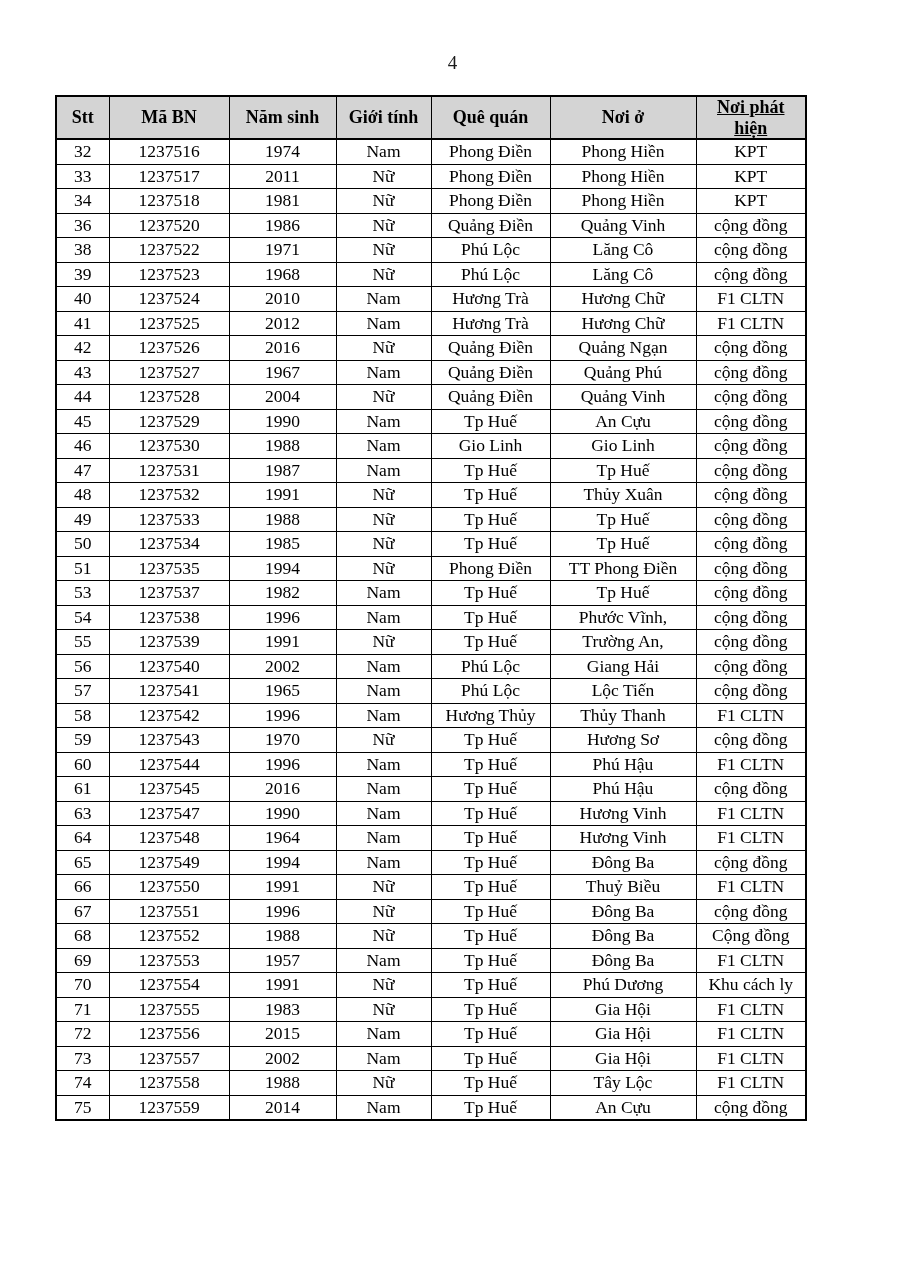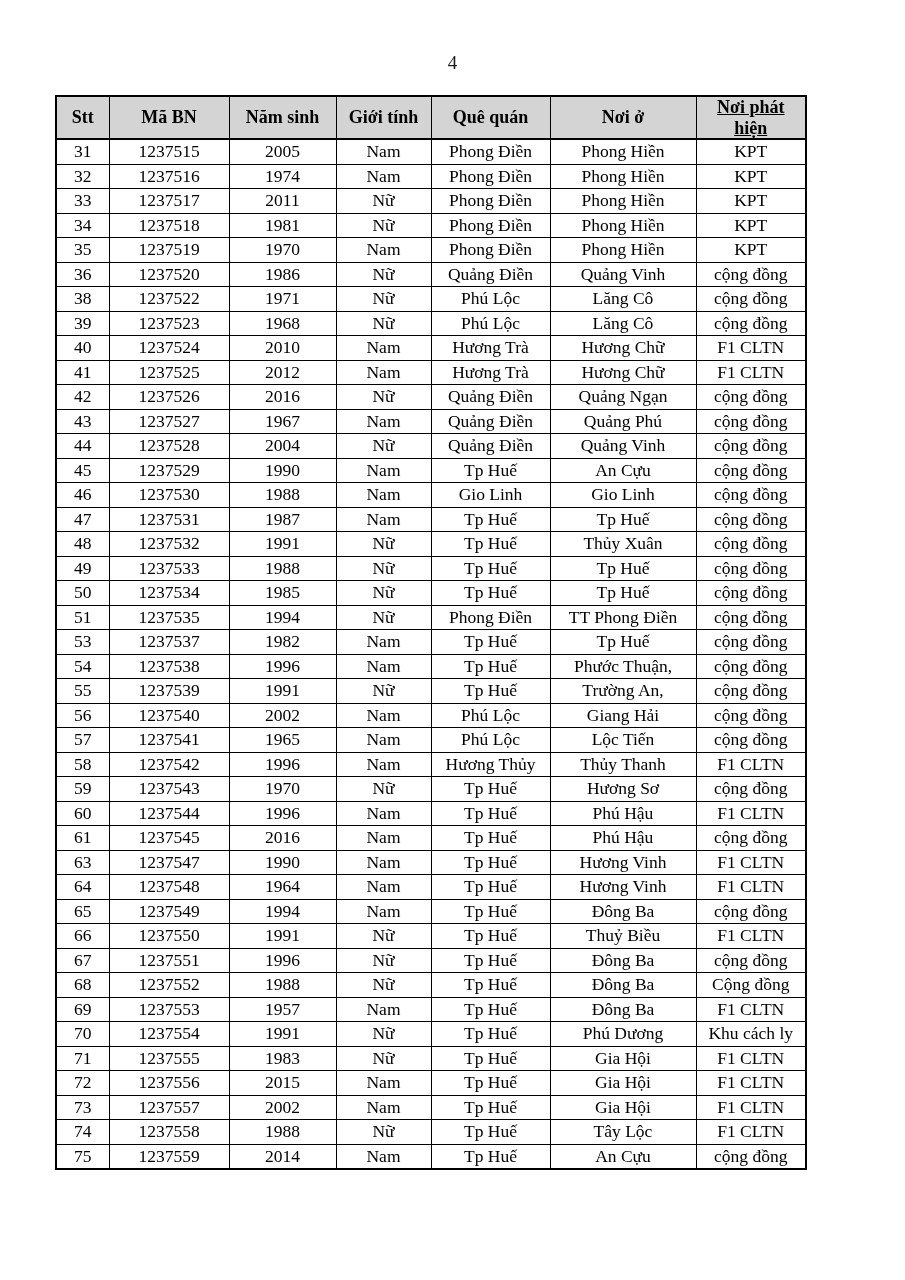--- a/index.html
+++ b/index.html
@@ -91,65 +91,47 @@
         <th>Giới tính</th>
         <th>Quê quán</th>
         <th>Nơi ở</th>
         <th>
           <span class="wrap-narrow">Nơi phát hiện</span>
         </th>
       </tr>
     </thead>
     <tbody>
         <tr>
-          <td>31</td>
-          <td>1237515</td>
-          <td>2005</td>
+          <td>32</td>
+          <td>1237516</td>
+          <td>1974</td>
           <td>Nam</td>
           <td>Phong Điền</td>
           <td>Phong Hiền</td>
           <td>KPT</td>
         </tr>
         <tr>
-          <td>32</td>
-          <td>1237516</td>
-          <td>1974</td>
-          <td>Nam</td>
+          <td>33</td>
+          <td>1237517</td>
+          <td>2011</td>
+          <td>Nữ</td>
           <td>Phong Điền</td>
           <td>Phong Hiền</td>
           <td>KPT</td>
         </tr>
         <tr>
-          <td>33</td>
-          <td>1237517</td>
-          <td>2011</td>
+          <td>34</td>
+          <td>1237518</td>
+          <td>1981</td>
           <td>Nữ</td>
           <td>Phong Điền</td>
           <td>Phong Hiền</td>
           <td>KPT</td>
         </tr>
         <tr>
-          <td>34</td>
-          <td>1237518</td>
-          <td>1981</td>
-          <td>Nữ</td>
-          <td>Phong Điền</td>
-          <td>Phong Hiền</td>
-          <td>KPT</td>
-        </tr>
-        <tr>
-          <td>35</td>
-          <td>1237519</td>
-          <td>1970</td>
-          <td>Nam</td>
-          <td>Phong Điền</td>
-          <td>Phong Hiền</td>
-          <td>KPT</td>
-        </tr>
-        <tr>
           <td>36</td>
           <td>1237520</td>
           <td>1986</td>
           <td>Nữ</td>
           <td>Quảng Điền</td>
           <td>Quảng Vinh</td>
           <td>cộng đồng</td>
         </tr>
         <tr>
           <td>38</td>
@@ -285,21 +267,21 @@
           <td>Tp Huế</td>
           <td>Tp Huế</td>
           <td>cộng đồng</td>
         </tr>
         <tr>
           <td>54</td>
           <td>1237538</td>
           <td>1996</td>
           <td>Nam</td>
           <td>Tp Huế</td>
-          <td>Phước Thuận,</td>
+          <td>Phước Vĩnh,</td>
           <td>cộng đồng</td>
         </tr>
         <tr>
           <td>55</td>
           <td>1237539</td>
           <td>1991</td>
           <td>Nữ</td>
           <td>Tp Huế</td>
           <td>Trường An,</td>
           <td>cộng đồng</td>

